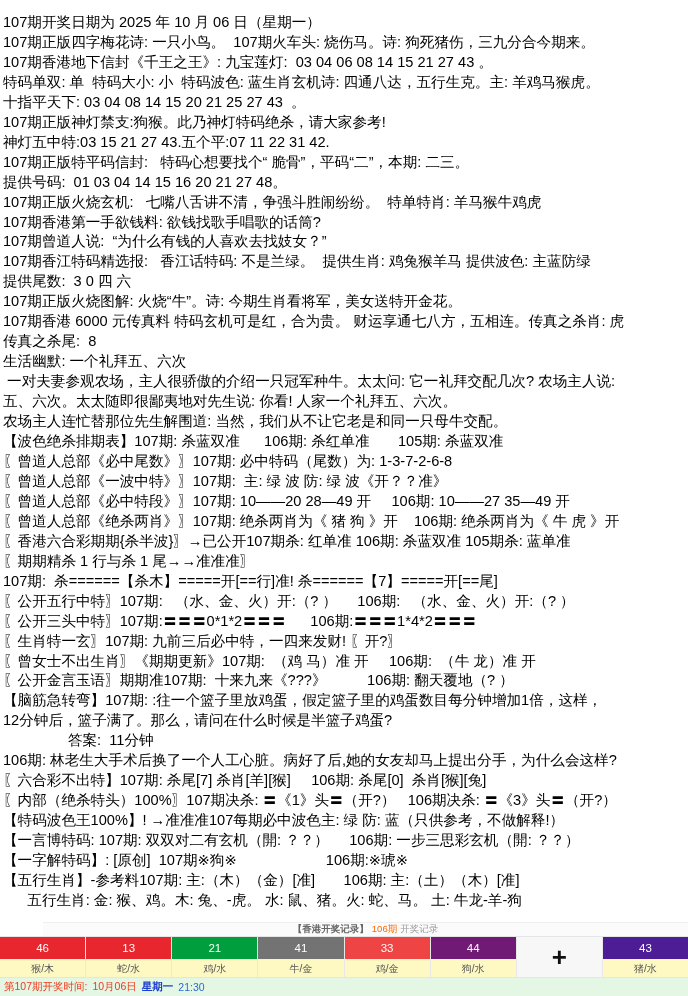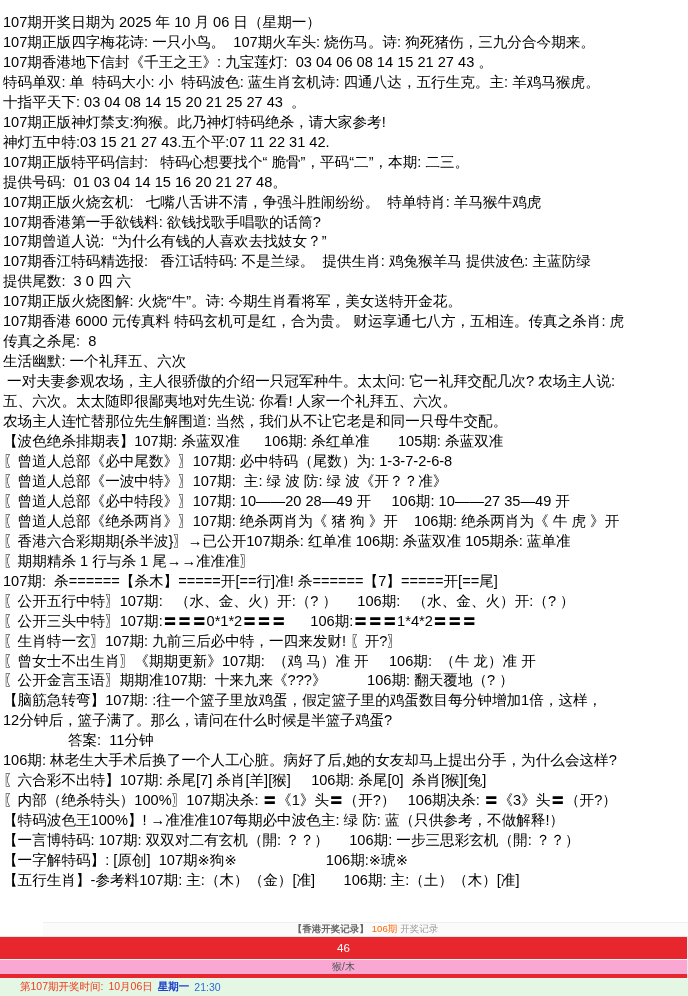--- a/index.html
+++ b/index.html
@@ -17,40 +17,39 @@
     height:14px;display:flex;align-items:center;justify-content:center;
     background:#fbfbfb;border-top:1px solid #eeeeee;box-sizing:border-box;
     font-size:9.5px;gap:3px;margin-left:43px;
   }
   .record-bar .bracket{color:#666;font-weight:bold;}
   .record-bar .issue{color:#ff6600;}
   .record-bar .suffix{color:#9a9a9a;}
   .results{
     height:42px;display:flex;border-top:1px solid #e5e5e5;border-bottom:1px solid #e5e5e5;
     box-sizing:border-box;
-    flex-direction:column;
   }
   .result-col{flex:1;display:flex;flex-direction:column;border-right:1px solid #e8e8e8;}
   .result-col:last-child{border-right:none;}
   .result-num{
     height:22px;display:flex;align-items:center;justify-content:center;
     color:#ffffff;font-size:11.5px;
   }
   .result-label{
     flex:1;display:flex;align-items:center;justify-content:center;
-    background:#f9a8d4;color:#555;font-size:10px;border-top:1px solid #f0f0f0;
+    background:#fef9c3;color:#555;font-size:10px;border-top:1px solid #f0f0f0;
   }
   .plus-col{
     flex:1;display:flex;align-items:center;justify-content:center;
     background:#f7f7f7;border-right:1px solid #e8e8e8;
     font-size:26px;color:#111;font-weight:bold;line-height:1;
   }
   .footer-bar{
     height:18px;display:flex;align-items:center;gap:5px;
-    background:#e4f6e4;font-size:10.5px;padding-left:20px;box-sizing:border-box;
+    background:#e4f6e4;font-size:10.5px;padding-left:4px;box-sizing:border-box;
   }
   .footer-red{color:#f03b1d;}
   .footer-date{color:#f03b1d;}
   .footer-week{color:#1a3ecb;font-weight:bold;}
   .footer-time{color:#2b6bd4;}
 </style>
 </head>
 <body>
 
 <div class="sheet">
@@ -93,20 +92,21 @@
       <div class="line">【脑筋急转弯】107期: :往一个篮子里放鸡蛋，假定篮子里的鸡蛋数目每分钟增加1倍，这样，</div>
       <div class="line">12分钟后，篮子满了。那么，请问在什么时候是半篮子鸡蛋?</div>
       <div class="line">                答案:  11分钟</div>
       <div class="line">106期: 林老生大手术后换了一个人工心脏。病好了后,她的女友却马上提出分手，为什么会这样?</div>
       <div class="line">〖六合彩不出特】107期: 杀尾[7] 杀肖[羊][猴]     106期: 杀尾[0]  杀肖[猴][兔]</div>
       <div class="line">〖内部（绝杀特头）100%〗107期决杀: 〓《1》头〓（开?）   106期决杀: 〓《3》头〓（开?）</div>
       <div class="line">【特码波色王100%】! →准准准107每期必中波色主: 绿 防: 蓝（只供参考，不做解释!）</div>
       <div class="line">【一言博特码: 107期: 双双对二有玄机（開: ？？）     106期: 一步三思彩玄机（開: ？？）</div>
       <div class="line">【一字解特码】: [原创]  107期※狗※                      106期:※琥※</div>
       <div class="line">【五行生肖】-参考料107期: 主:（木）（金）[准]       106期: 主:（土）（木）[准]</div>
+      <div class="line">      五行生肖: 金: 猴、鸡。木: 兔、-虎。 水: 鼠、猪。火: 蛇、马。 土: 牛龙-羊-狗</div>
     </div>
 
   <div class="record-bar">
     <span class="bracket">【香港开奖记录】</span>
     <span class="issue">106期</span>
     <span class="suffix">开奖记录</span>
   </div>
 
   <div class="results">
       <div class="result-col">

